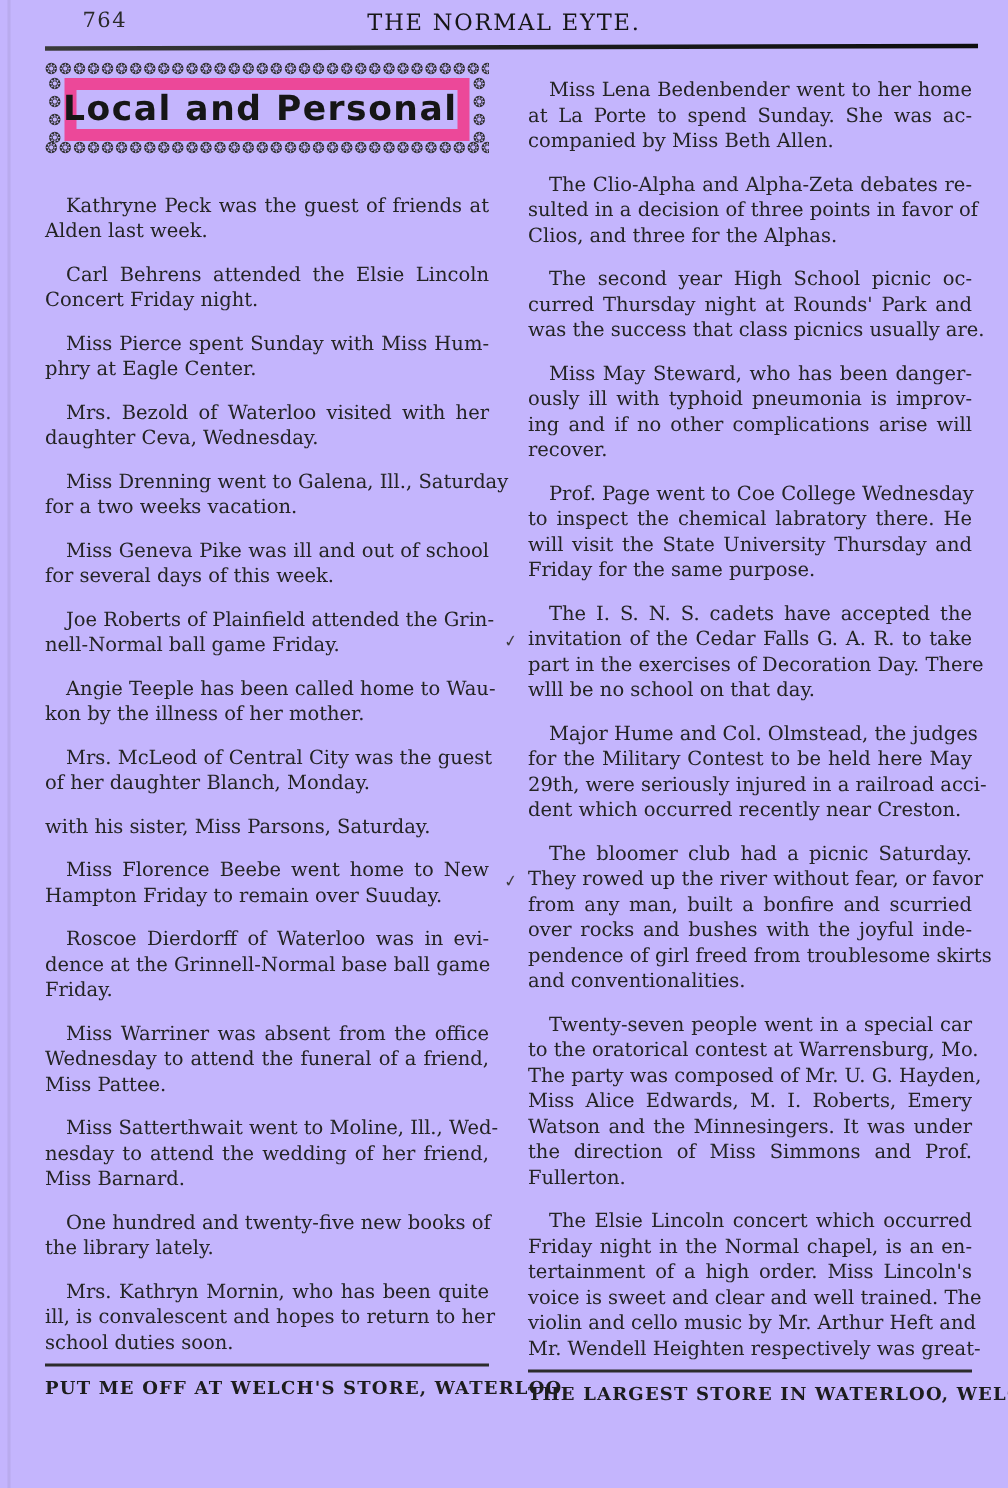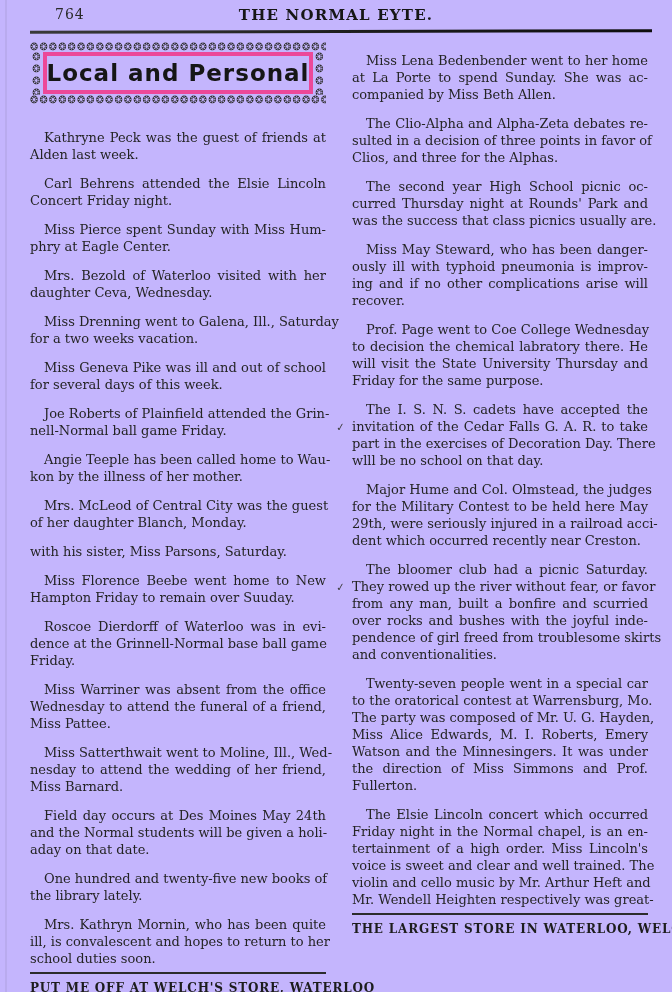--- a/index.html
+++ b/index.html
@@ -17,21 +17,21 @@
   .page::before{
     content:"";position:absolute;left:5px;top:0;bottom:0;width:2px;
     background:rgba(40,40,40,0.07);
   }
   .page-number{
     position:absolute;left:55px;top:6px;
     font-size:14px;letter-spacing:1px;color:#2a2a2a;
   }
   .masthead{
     position:absolute;left:0;right:0;top:6px;
-    text-align:center;font-weight:bold;font-size:15px;
+    text-align:center;font-weight:normal;font-size:15px;
     letter-spacing:1.2px;color:#161616;
   }
   .head-rule{
     position:absolute;left:30px;right:20px;top:30px;height:3px;
     background:linear-gradient(to right,#3a3a3a 0%,#1c1c1c 55%,#0e0e0e 100%);
     transform:skewY(-0.15deg);
   }
   .columns{
     position:absolute;left:30px;right:24px;top:40px;bottom:78px;
     display:flex;gap:26px;
@@ -51,22 +51,22 @@
   .orn-side{
     position:absolute;top:11px;bottom:11px;width:13px;
     font-family:"DejaVu Sans",sans-serif;font-size:10px;line-height:13px;
     letter-spacing:1px;overflow:hidden;
     writing-mode:vertical-rl;
   }
   .orn-left{left:0;}
   .orn-right{right:0;}
   .orn-inner{
     position:absolute;left:13px;right:13px;top:12px;bottom:12px;
-    border:4px solid #ec4899;
-    display:flex;align-items:center;justify-content:center;
+    border:8px solid #ec4899;
+    display:flex;align-items:center;justify-content:flex-end;
   }
   .section-title{
     font-family:"DejaVu Sans",sans-serif;
     font-weight:bold;font-size:23px;letter-spacing:1px;
     color:#161616;white-space:nowrap;
   }
   
   .paragraphs{flex:none;}
   .para{margin:12px 0 5px 0;}
   .line{
@@ -167,25 +167,20 @@
             <div class="line first">Miss Warriner was absent from the office</div>
             <div class="line">Wednesday to attend the funeral of a friend,</div>
             <div class="line last">Miss Pattee.</div>
           </div>
           <div class="para">
             <div class="line first">Miss Satterthwait went to Moline, Ill., Wed-</div>
             <div class="line">nesday to attend the wedding of her friend,</div>
             <div class="line last">Miss Barnard.</div>
           </div>
           <div class="para">
-            <div class="line first">Field day occurs at Des Moines May 24th</div>
-            <div class="line">and the Normal students will be given a holi-</div>
-            <div class="line last">aday on that date.</div>
-          </div>
-          <div class="para">
             <div class="line first">One hundred and twenty-five new books of</div>
             <div class="line last">the library lately.</div>
           </div>
           <div class="para">
             <div class="line first">Mrs. Kathryn Mornin, who has been quite</div>
             <div class="line">ill, is convalescent and hopes to return to her</div>
             <div class="line last">school duties soon.</div>
           </div>
         </div>
       <div class="col-footer">
@@ -212,21 +207,21 @@
             <div class="line last">was the success that class picnics usually are.</div>
           </div>
           <div class="para">
             <div class="line first">Miss May Steward, who has been danger-</div>
             <div class="line">ously ill with typhoid pneumonia is improv-</div>
             <div class="line">ing and if no other complications arise will</div>
             <div class="line last">recover.</div>
           </div>
           <div class="para">
             <div class="line first">Prof. Page went to Coe College Wednesday</div>
-            <div class="line">to decision the chemical labratory there.  He</div>
+            <div class="line">to inspect the chemical labratory there.  He</div>
             <div class="line">will visit the State University Thursday and</div>
             <div class="line last">Friday for the same purpose.</div>
           </div>
           <div class="para">
             <div class="line first">The I. S. N. S. cadets have accepted the</div>
             <div class="line">invitation of the Cedar Falls G. A. R. to take<span class="mark">✓</span></div>
             <div class="line">part in the exercises of Decoration Day.  There</div>
             <div class="line last">wlll be no school on that day.</div>
           </div>
           <div class="para">

